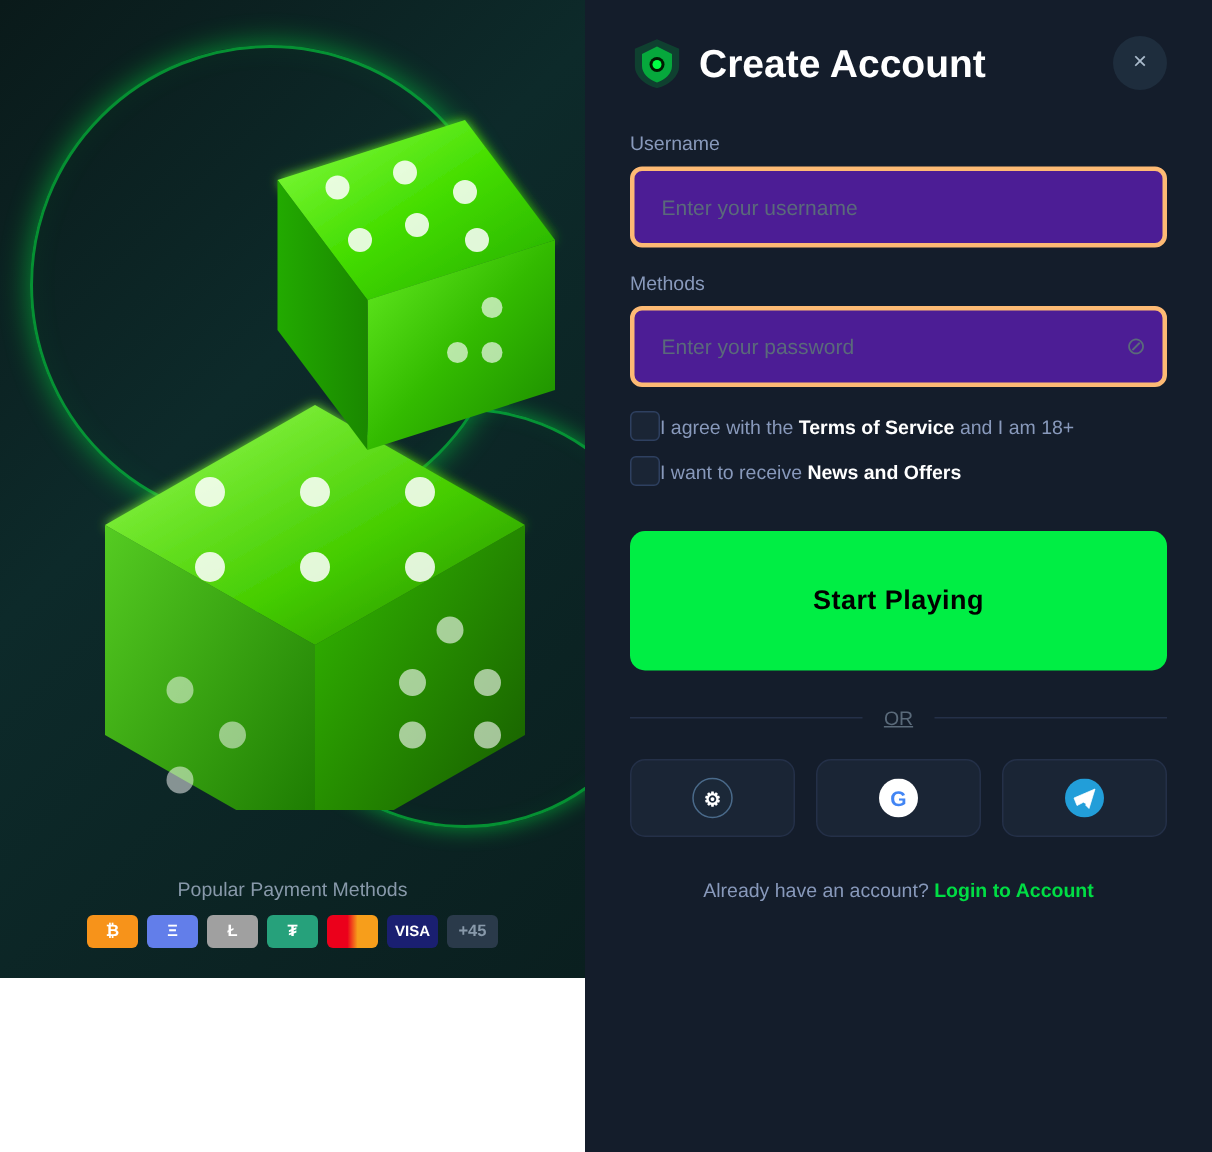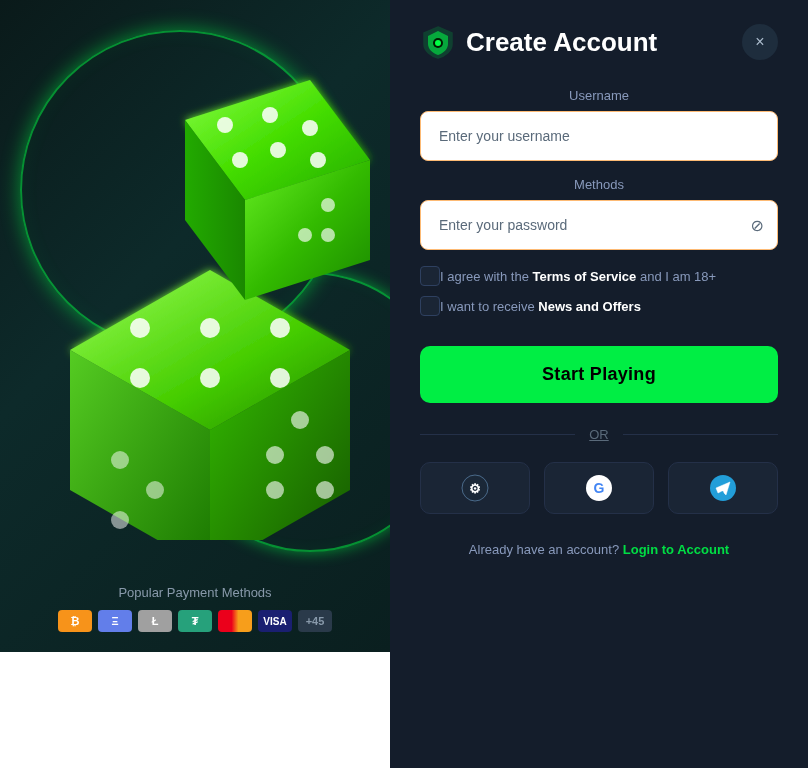--- a/index.html
+++ b/index.html
@@ -137,26 +137,25 @@
 
     
     .form-group {
       margin-bottom: 16px;
     }
     .form-label {
       color: #8899bb;
       font-size: 13px;
       margin-bottom: 8px;
       display: block;
-      text-align: center;
     }
     .form-input {
       width: 100%;
-      background: #ffffff;
-      border: 1px solid #fdba74;
+      background: #4c1d95;
+      border: 3px solid #fdba74;
       border-radius: 8px;
       padding: 16px 18px;
       color: #7a8ba0;
       font-size: 14px;
       outline: none;
       transition: border-color 0.2s;
     }
     .form-input::placeholder {
       color: #5a6a7a;
     }
@@ -199,21 +198,21 @@
       font-size: 13px;
     }
     .checkbox-label strong {
       color: #ffffff;
       font-weight: 600;
     }
 
     
     .start-btn {
       width: 100%;
-      padding: 18px;
+      padding: 36px;
       background: #00ee44;
       border: none;
       border-radius: 10px;
       color: #000000;
       font-size: 18px;
       font-weight: 800;
       cursor: pointer;
       margin-top: 20px;
       margin-bottom: 24px;
       transition: background 0.2s;

